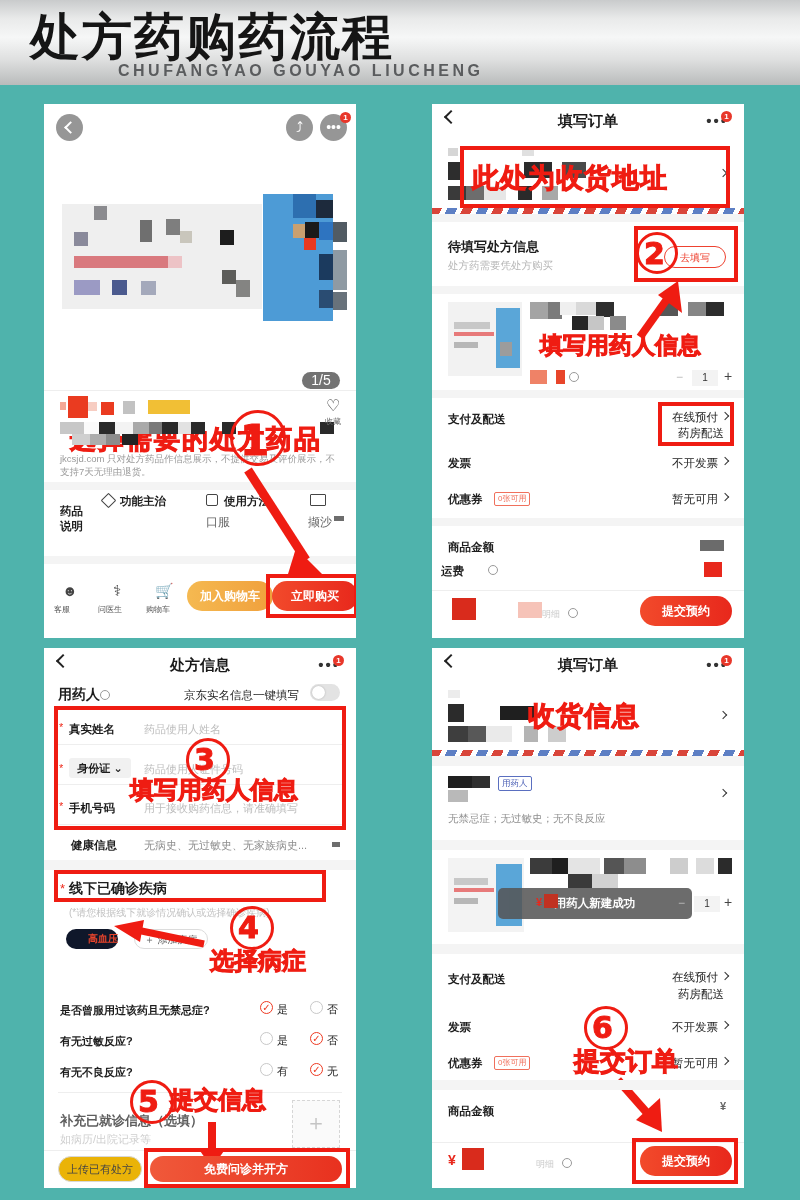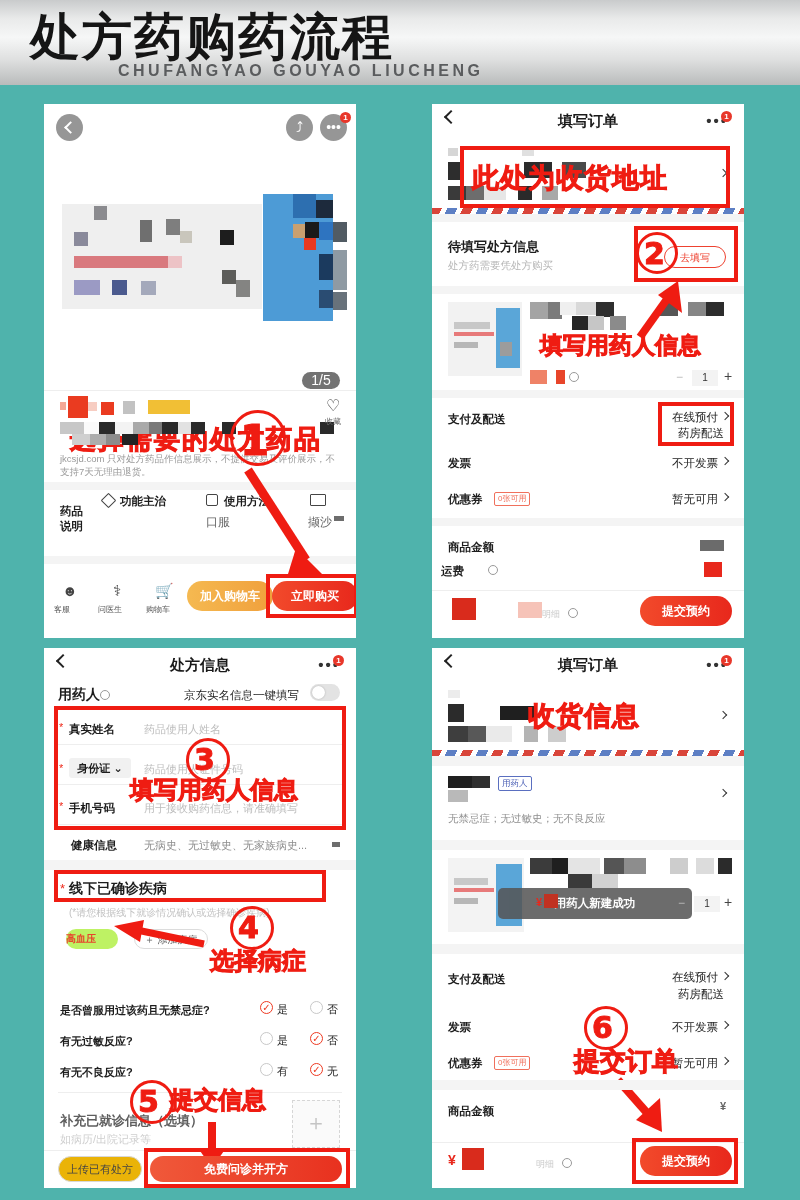--- a/index.html
+++ b/index.html
@@ -164,22 +164,22 @@
   .toggle{
     position:absolute; width:30px; height:17px; border-radius:9px;
     background:#e3e3e3;
   }
   .toggle:after{
     content:""; position:absolute; left:2px; top:2px;
     width:13px; height:13px; border-radius:50%; background:#fff;
     box-shadow:0 0 2px rgba(0,0,0,.25);
   }
   .disease-tag{
-    position:absolute; background:#bef264; color:#e8442c;
-    font-size:10px; font-weight:bold; border-radius:11px; text-align:left;
+    position:absolute; background:#0f172a; color:#e8442c;
+    font-size:10px; font-weight:bold; border-radius:11px; text-align:right;
   }
   .add-disease{
     position:absolute; border:1px solid #dcdcdc; border-radius:11px;
     color:#666; font-size:10px; text-align:center; background:#fff;
   }
   .q{ position:absolute; font-size:11px; color:#1d1d1d; font-weight:bold; }
   .radio{
     position:absolute; width:13px; height:13px; border-radius:50%;
     border:1.3px solid #c8c8c8;
   }

